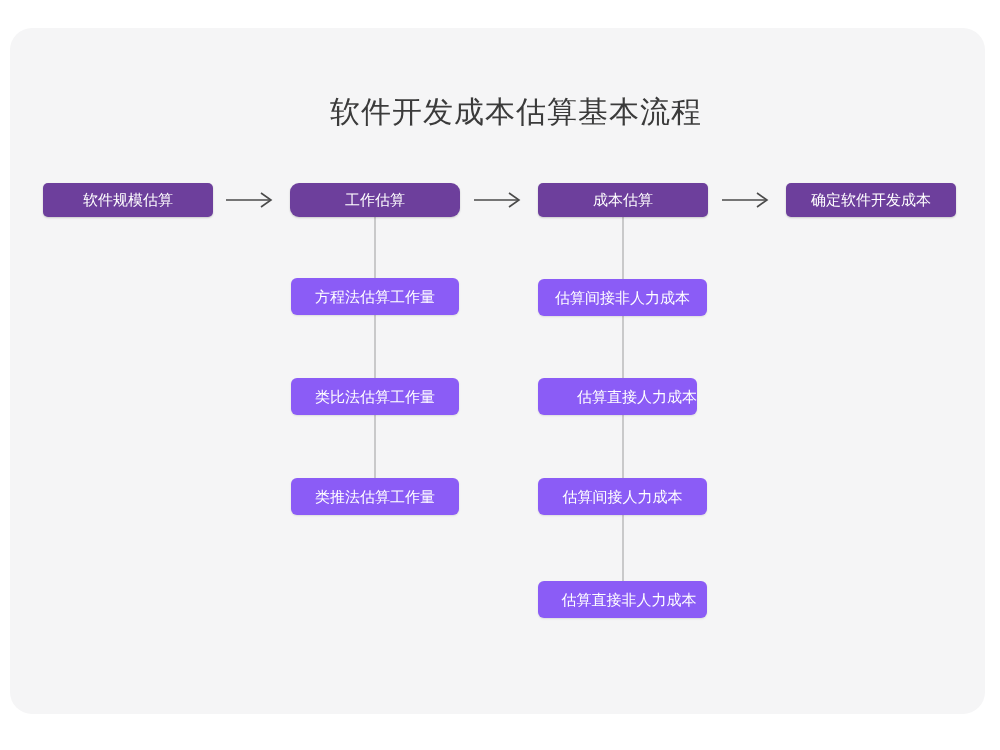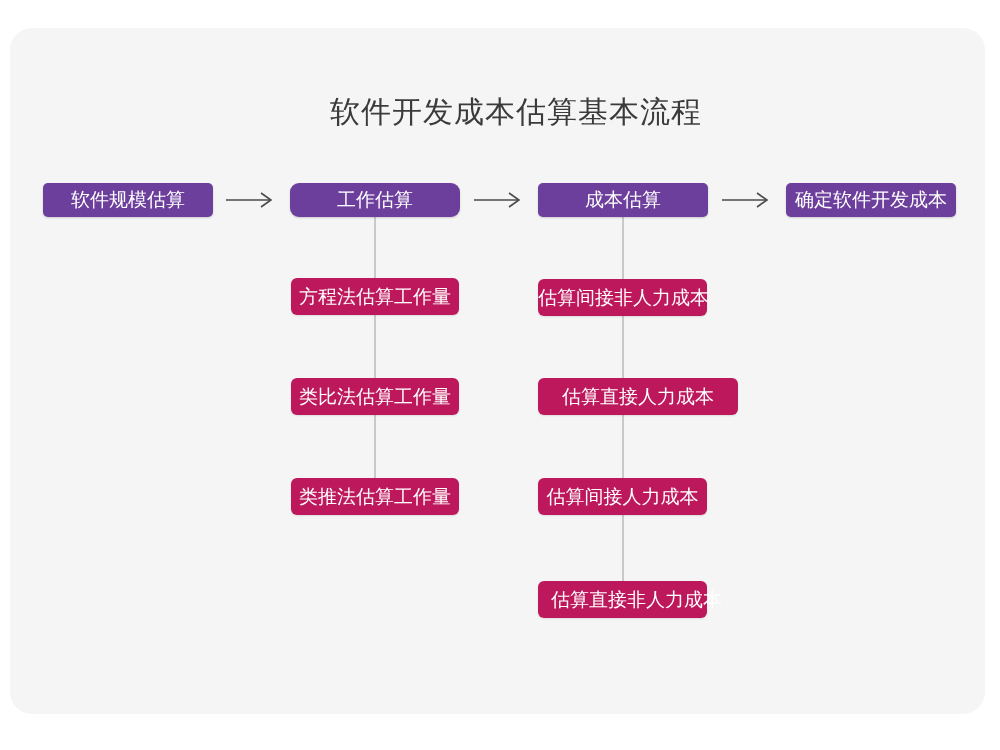--- a/index.html
+++ b/index.html
@@ -48,31 +48,31 @@
     letter-spacing: 1px;
     white-space: nowrap;
   }
   
   .node {
     position: absolute;
     height: 34px;
     line-height: 34px;
     text-align: center;
     color: #ffffff;
-    font-size: 19px;
+    font-size: 15px;
     border-radius: 5px;
     white-space: nowrap;
     box-sizing: border-box;
   }
   .node.primary {
     background: #6d3f9c;
     box-shadow: 0 1px 2px rgba(0,0,0,0.18);
   }
   .node.sub {
-    background: #be185d;
+    background: #8b5cf6;
     border-radius: 6px;
     height: 37px;
     line-height: 37px;
     box-shadow: 0 1px 2px rgba(0,0,0,0.10);
   }
   
   .vline {
     position: absolute;
     width: 2px;
     background: #c9c9ca;
@@ -127,20 +127,20 @@
     <div class="node primary" style="left:538px; top:183px; width:170px;">成本估算</div>
 
     <div class="node sub" style="left:291px; top:278px; width:168px;">方程法估算工作量</div>
 
     <div class="node sub" style="left:291px; top:478px; width:168px;">类推法估算工作量</div>
 
     <div class="node sub" style="left:291px; top:378px; width:168px;">类比法估算工作量</div>
 
     <div class="node sub" style="left:538px; top:279px; width:169px;">估算间接非人力成本</div>
 
-    <div class="node sub" style="left:538px; top:378px; width:200px;">估算直接人力成本</div>
+    <div class="node sub" style="left:538px; top:378px; width:159px;text-align:right;">估算直接人力成本</div>
 
     <div class="node sub" style="left:538px; top:478px; width:169px;">估算间接人力成本</div>
 
     <div class="node sub" style="left:538px; top:581px; width:169px;padding-left:13px;">估算直接非人力成本</div>
 
   </div>
 </div>
 
 </body></html>

